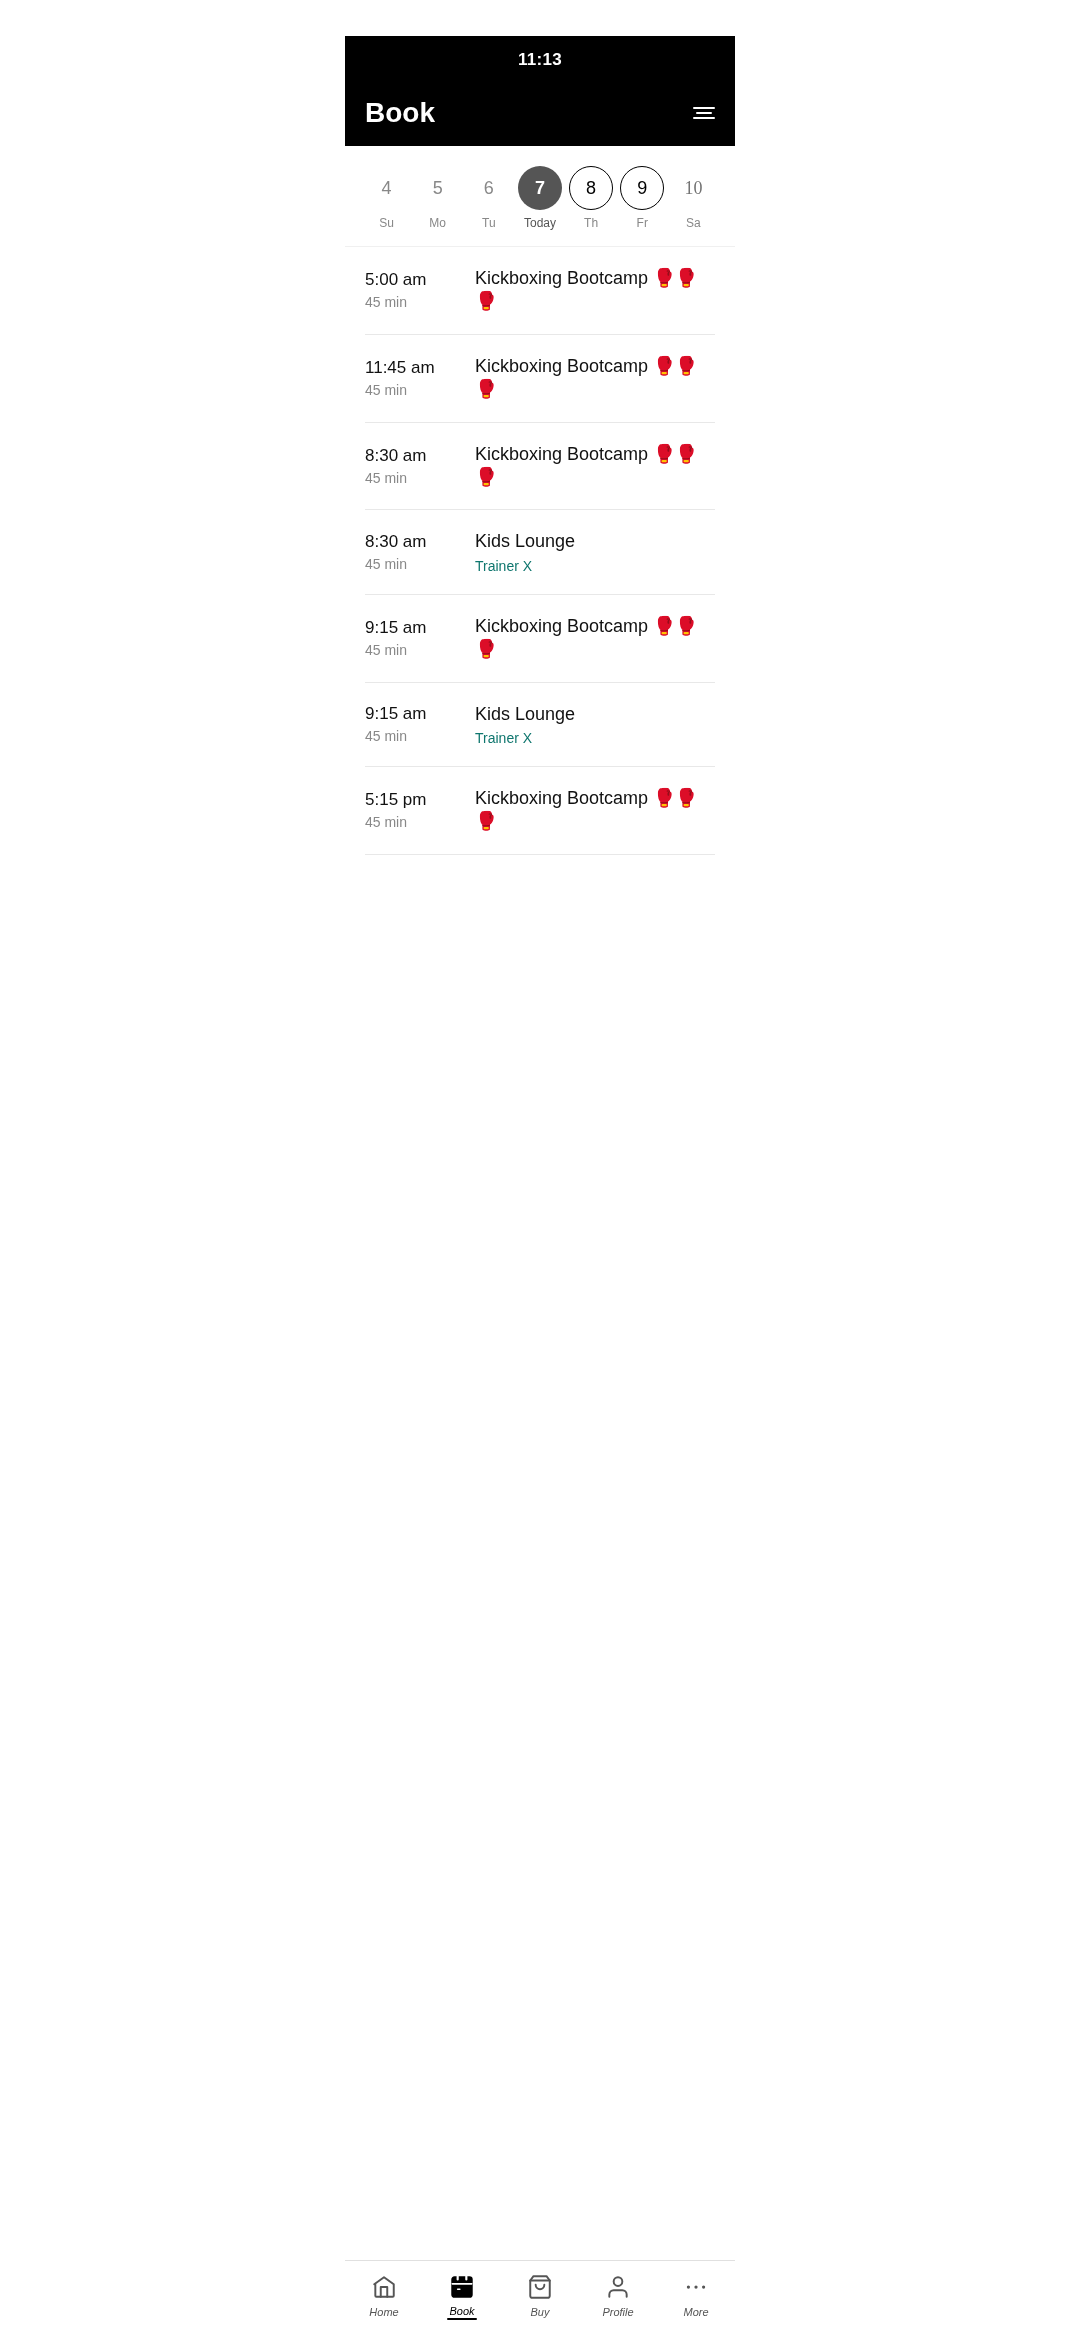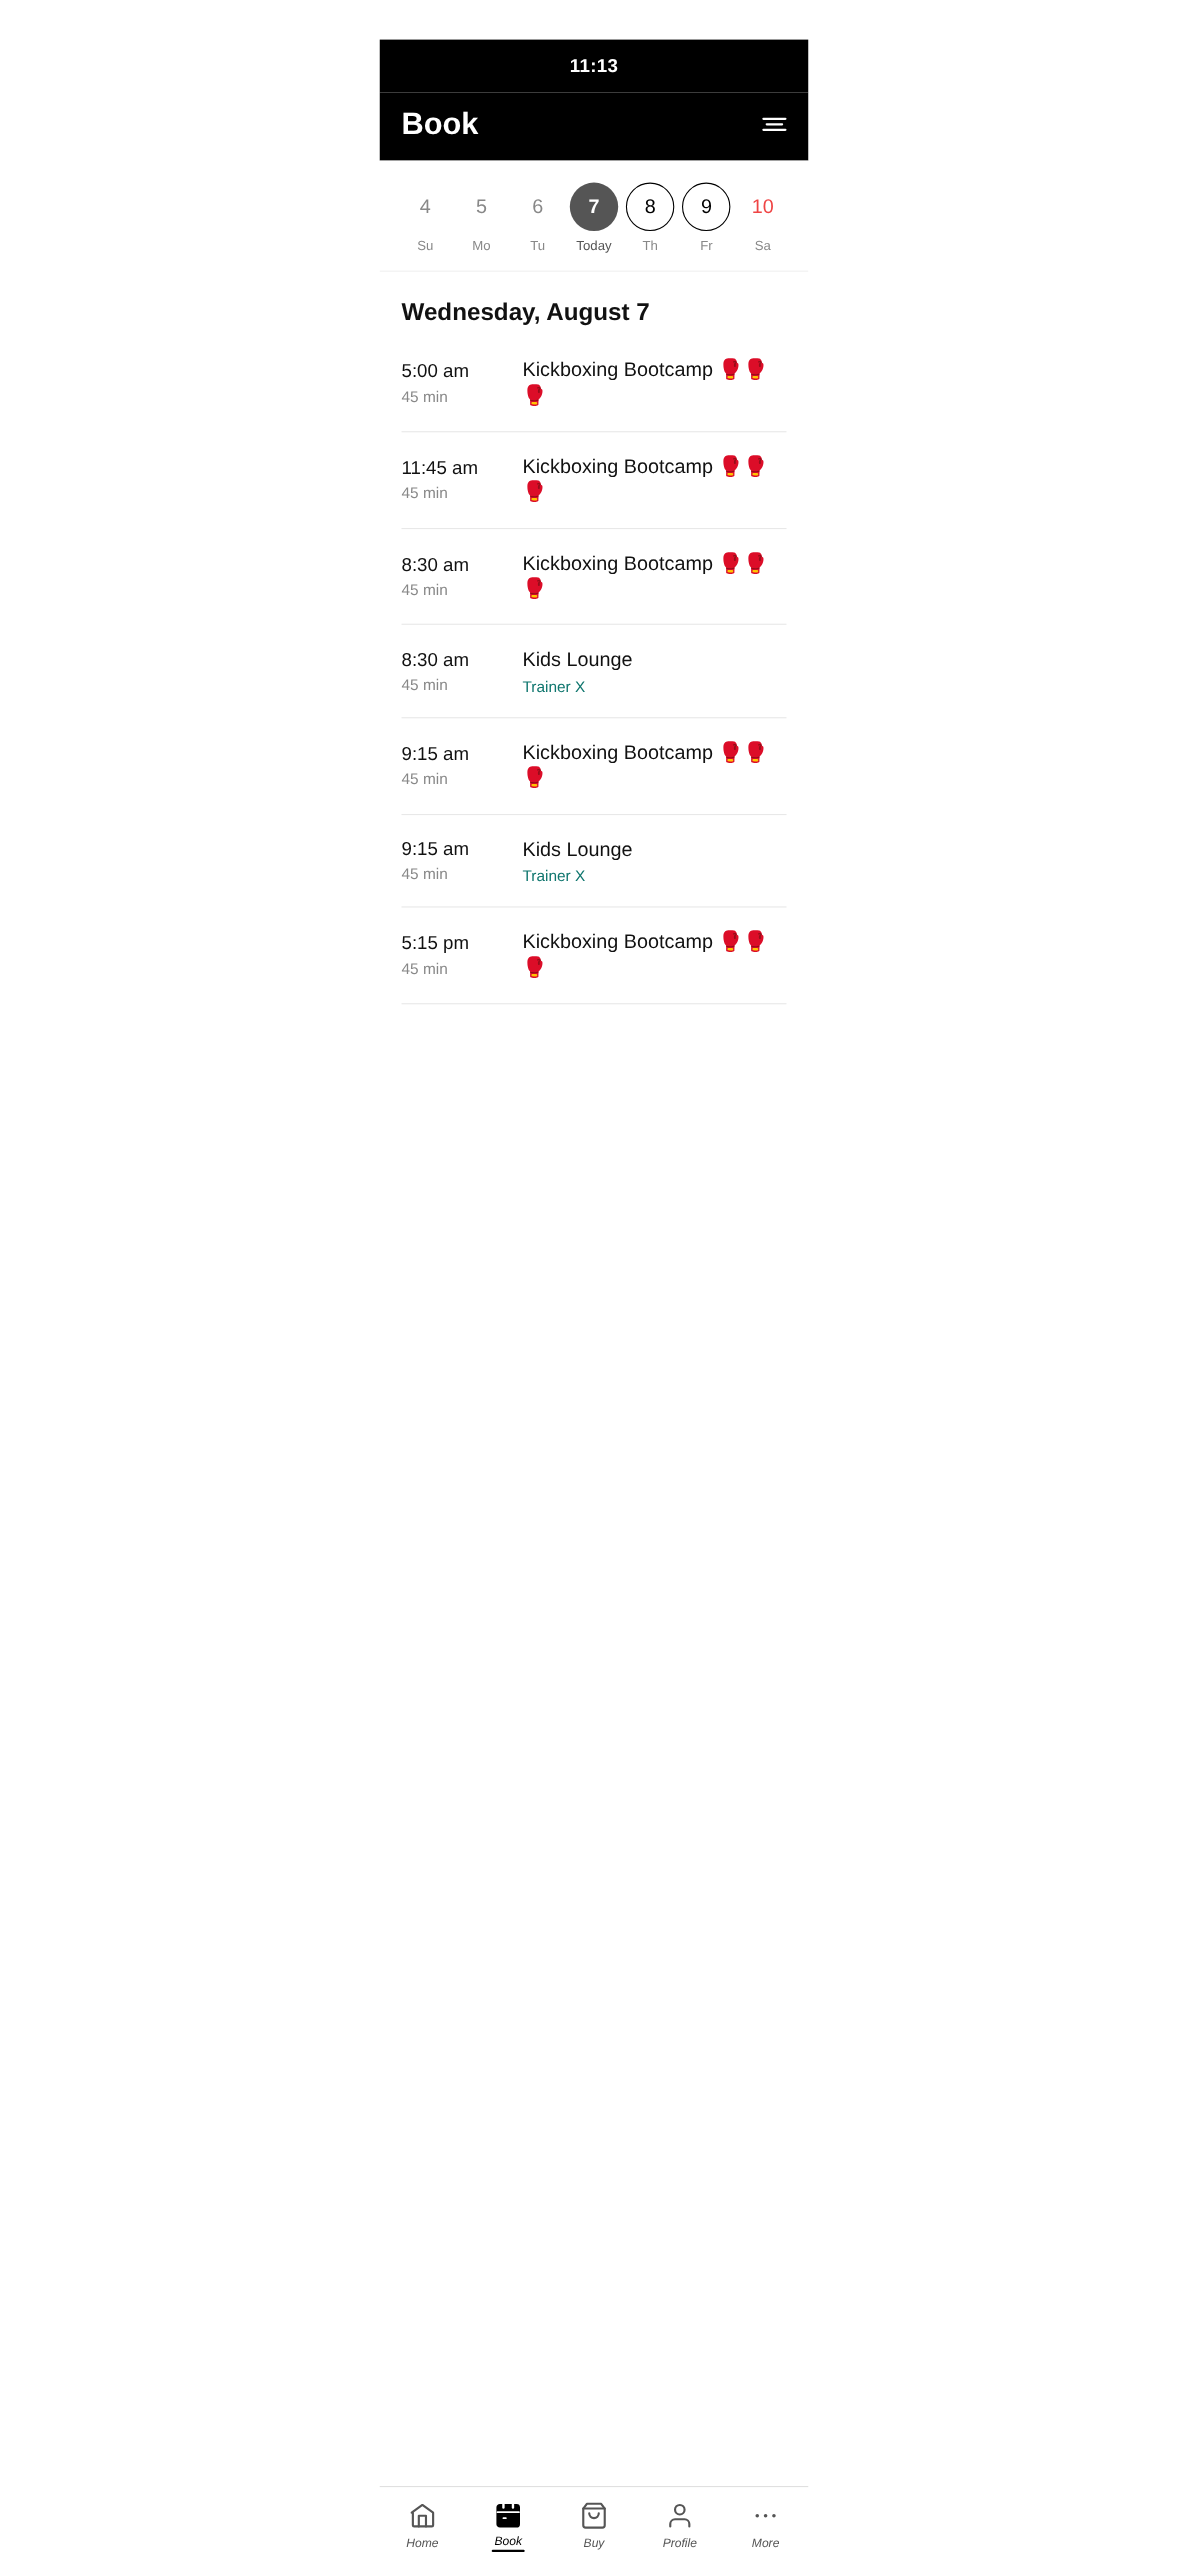--- a/index.html
+++ b/index.html
@@ -104,21 +104,22 @@
     }
 
     .day-number.selected {
       background: #555555;
       color: #ffffff;
       font-weight: 600;
       border: none;
     }
 
     .day-number.light {
-      color: #ef4444;
+      color: #737373;
+      font-family: Liberation Serif, serif;
     }
 
     .day-label {
       font-size: 12px;
       color: #888888;
       font-weight: 400;
     }
 
     .day-label.selected-label {
       color: #555555;
@@ -307,21 +308,20 @@
       <span class="day-label">Fr</span>
     </div>
 
     <div class="calendar-day">
       <div class="day-number light">10</div>
       <span class="day-label">Sa</span>
     </div>
 
   </div>
 
-  <div class="date-heading">Wednesday, August 7</div>
 
   <div class="classes-list">
 
     <div class="class-item">
       <div class="class-time">
         <span class="time-label">5:00 am</span>
         <span class="duration-label">45 min</span>
       </div>
       <div class="class-info">
         <span class="class-name">Kickboxing Bootcamp 🥊🥊🥊</span>

